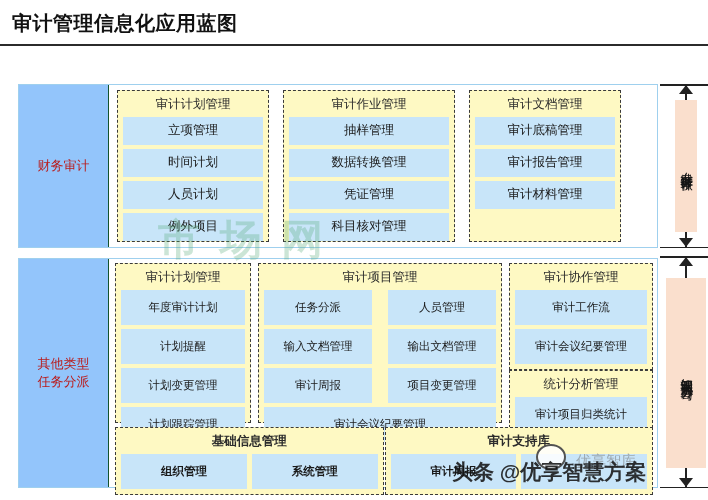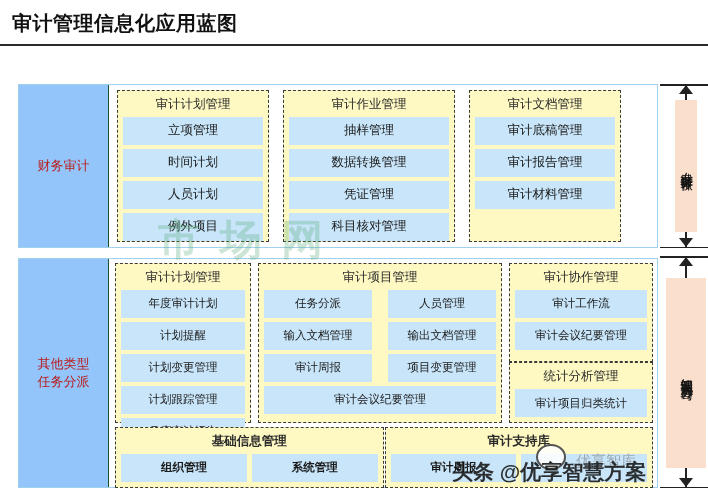--- a/index.html
+++ b/index.html
@@ -50,21 +50,21 @@
     text-align:center;font-size:12.5px;color:#2c2c2c;line-height:1.5;
     padding:1px 0 3px 0;white-space:nowrap;
   }
   .tiles{display:flex;flex-direction:column;gap:4px;flex:1 1 auto;}
   .tiles.grid{display:grid;grid-template-columns:1fr 1fr;gap:4px 16px;align-content:start;}
   .tile{
     background:#c8e5f9;color:#1a1a1a;font-size:12.5px;
     display:flex;align-items:center;justify-content:center;text-align:center;
     height:24px;white-space:nowrap;box-sizing:border-box;
   }
-  .tile.small{font-size:11.5px;height:28px;}
+  .tile.small{font-size:11.5px;height:35px;}
   .tile.wide{grid-column:1 / span 2;}
   .tile.blank{background:#c8e5f9;}
   
   #grp-fin-plan{flex:0 0 152px;}
   #grp-fin-work{flex:0 0 172px;}
   #grp-fin-doc{flex:0 0 152px;}
   #row-financial .row-body{gap:14px;padding-left:8px;}
   #row-financial .tile{height:28px;}
   
   #row-other .row-body{flex-direction:column;gap:4px;padding:4px 4px 4px 6px;}

